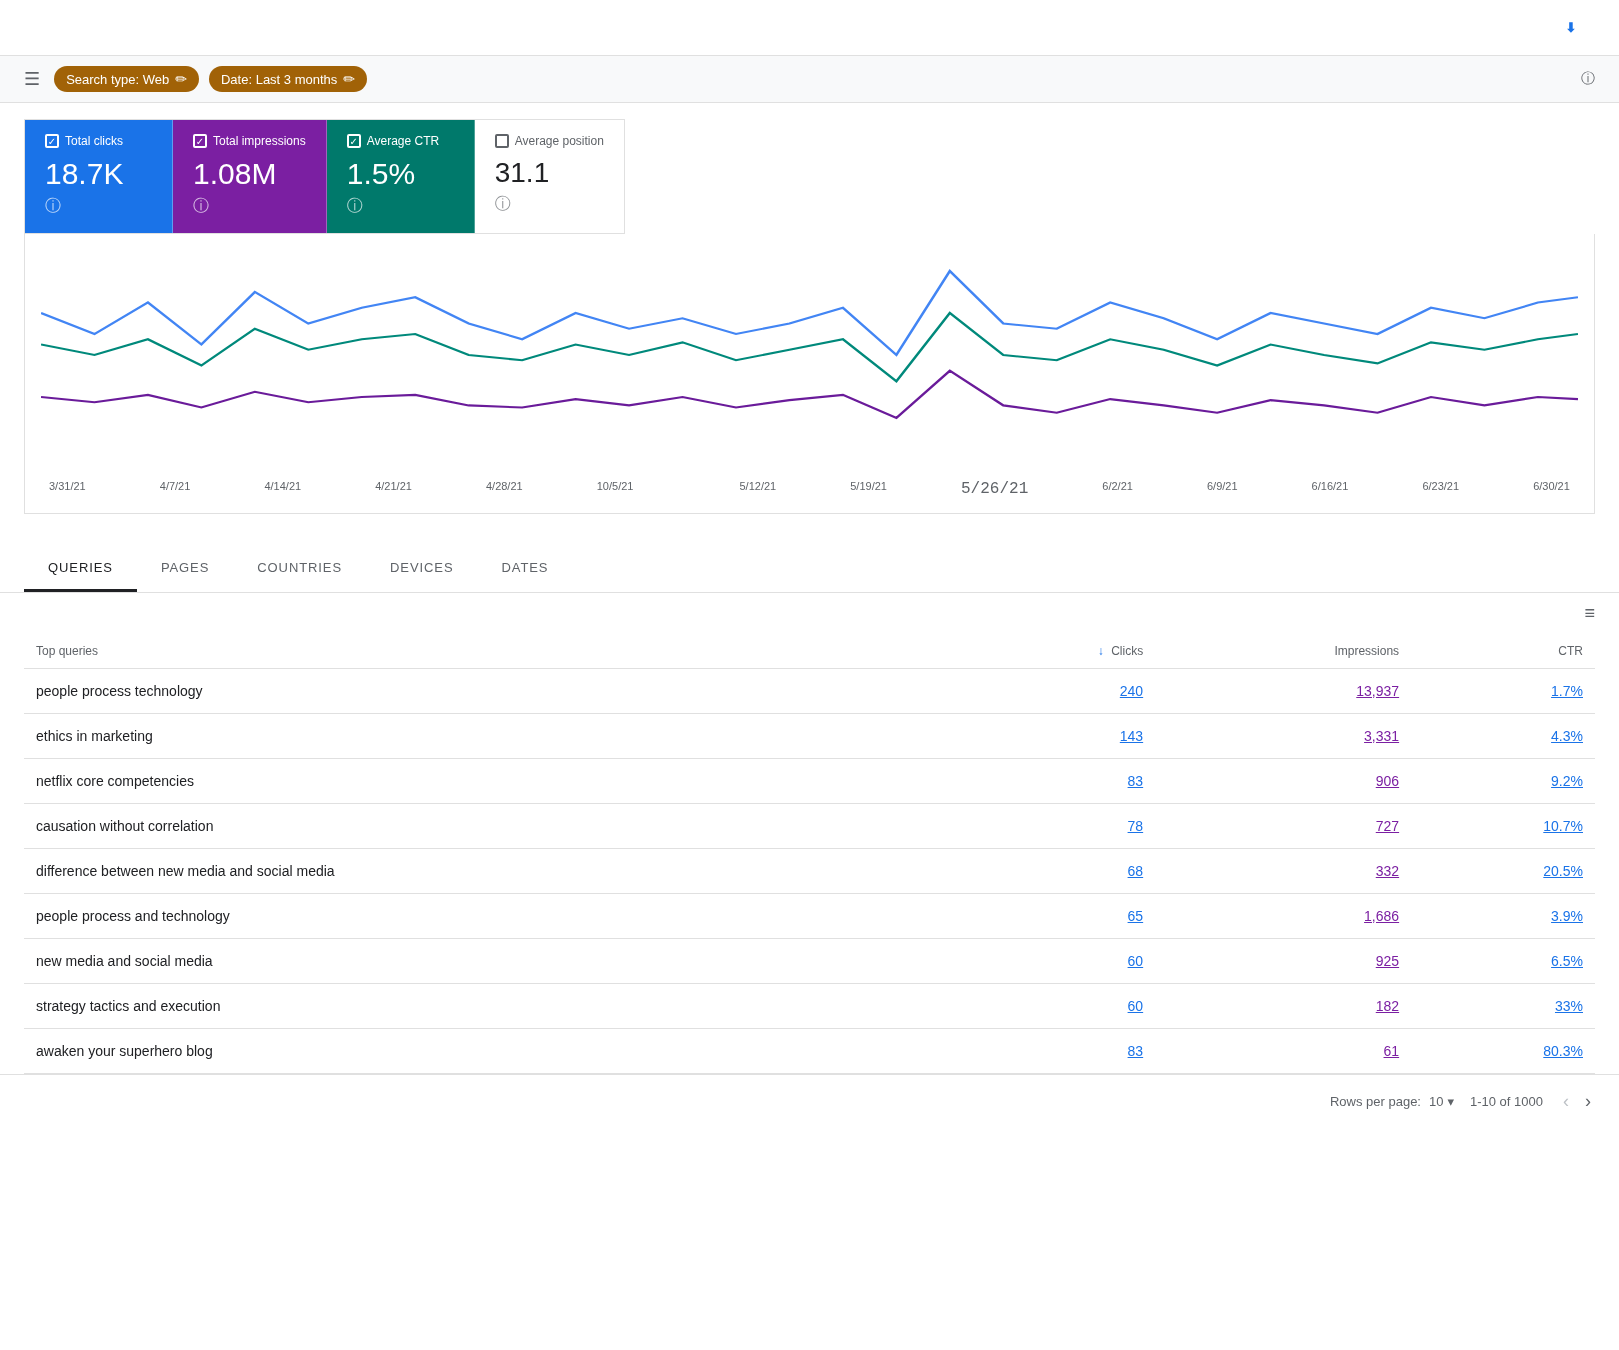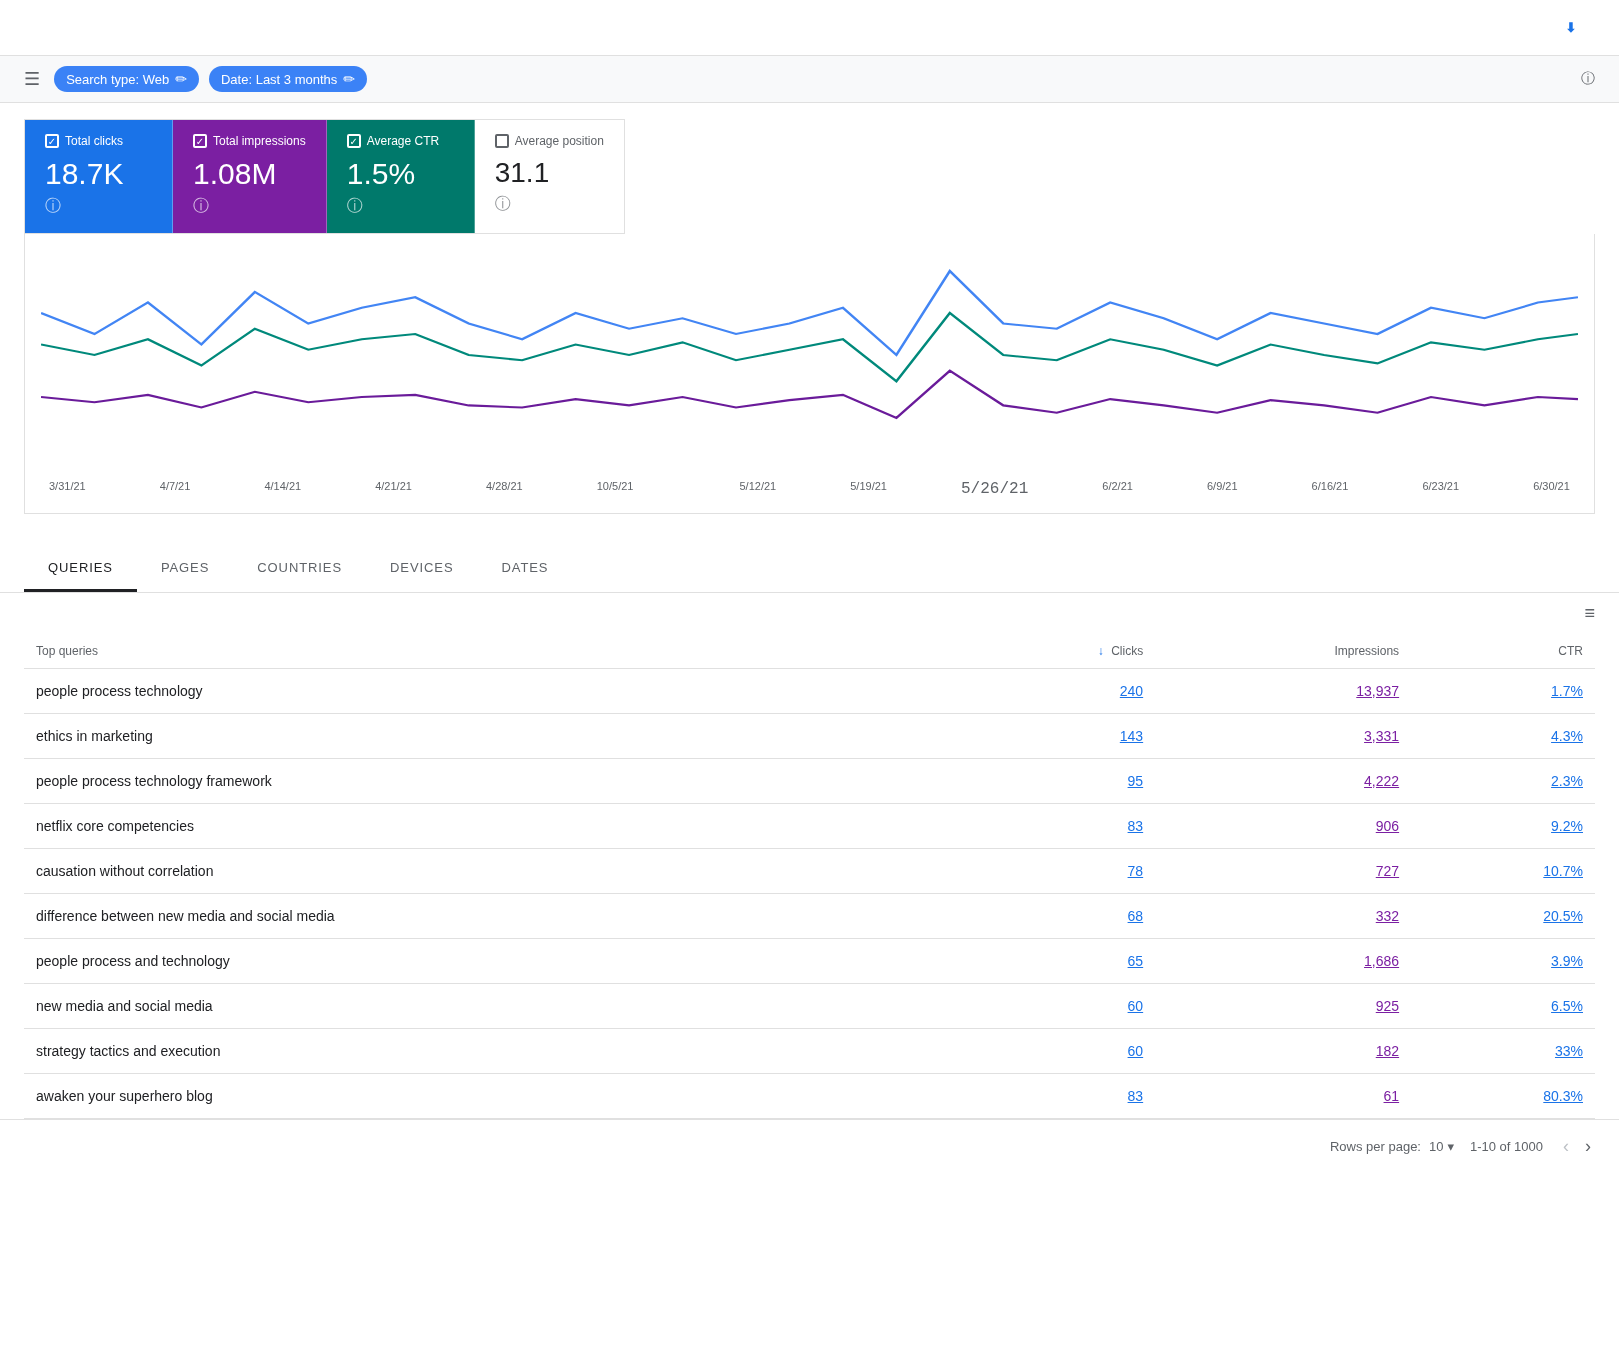--- a/index.html
+++ b/index.html
@@ -16,21 +16,21 @@
       cursor: pointer; border: none; background: none; padding: 6px 12px;
     }
 
     .toolbar {
       display: flex; align-items: center; justify-content: space-between;
       padding: 10px 24px; border-bottom: 1px solid #e0e0e0; background: #f8f9fa;
     }
     .toolbar-left { display: flex; align-items: center; gap: 10px; }
     .filter-chip {
       display: flex; align-items: center; gap: 6px;
-      background: #3b82f6; color: #fff; border-radius: 16px;
+      background: #a16207; color: #fff; border-radius: 16px;
       padding: 5px 12px; font-size: 13px; font-weight: 500; cursor: pointer;
     }
     .filter-chip .edit-icon { font-size: 14px; }
     .new-btn {
       display: flex; align-items: center; gap: 4px;
       color: #1a73e8; font-size: 13px; font-weight: 500;
       cursor: pointer; border: none; background: none; padding: 5px 8px;
     }
     .menu-icon { font-size: 18px; color: #5f6368; cursor: pointer; margin-right: 4px; }
     .toolbar-right { font-size: 12px; color: #5f6368; display: flex; align-items: center; gap: 4px; }
@@ -260,26 +260,20 @@
       <td class="num-cell impressions-val">13,937</td>
       <td class="num-cell ctr-val">1.7%</td>
     </tr>
         <tr>
       <td class="query-cell">ethics in marketing</td>
       <td class="num-cell clicks-val">143</td>
       <td class="num-cell impressions-val">3,331</td>
       <td class="num-cell ctr-val">4.3%</td>
     </tr>
         <tr>
-      <td class="query-cell">people process technology framework</td>
-      <td class="num-cell clicks-val">95</td>
-      <td class="num-cell impressions-val">4,222</td>
-      <td class="num-cell ctr-val">2.3%</td>
-    </tr>
-        <tr>
       <td class="query-cell">netflix core competencies</td>
       <td class="num-cell clicks-val">83</td>
       <td class="num-cell impressions-val">906</td>
       <td class="num-cell ctr-val">9.2%</td>
     </tr>
         <tr>
       <td class="query-cell">causation without correlation</td>
       <td class="num-cell clicks-val">78</td>
       <td class="num-cell impressions-val">727</td>
       <td class="num-cell ctr-val">10.7%</td>

